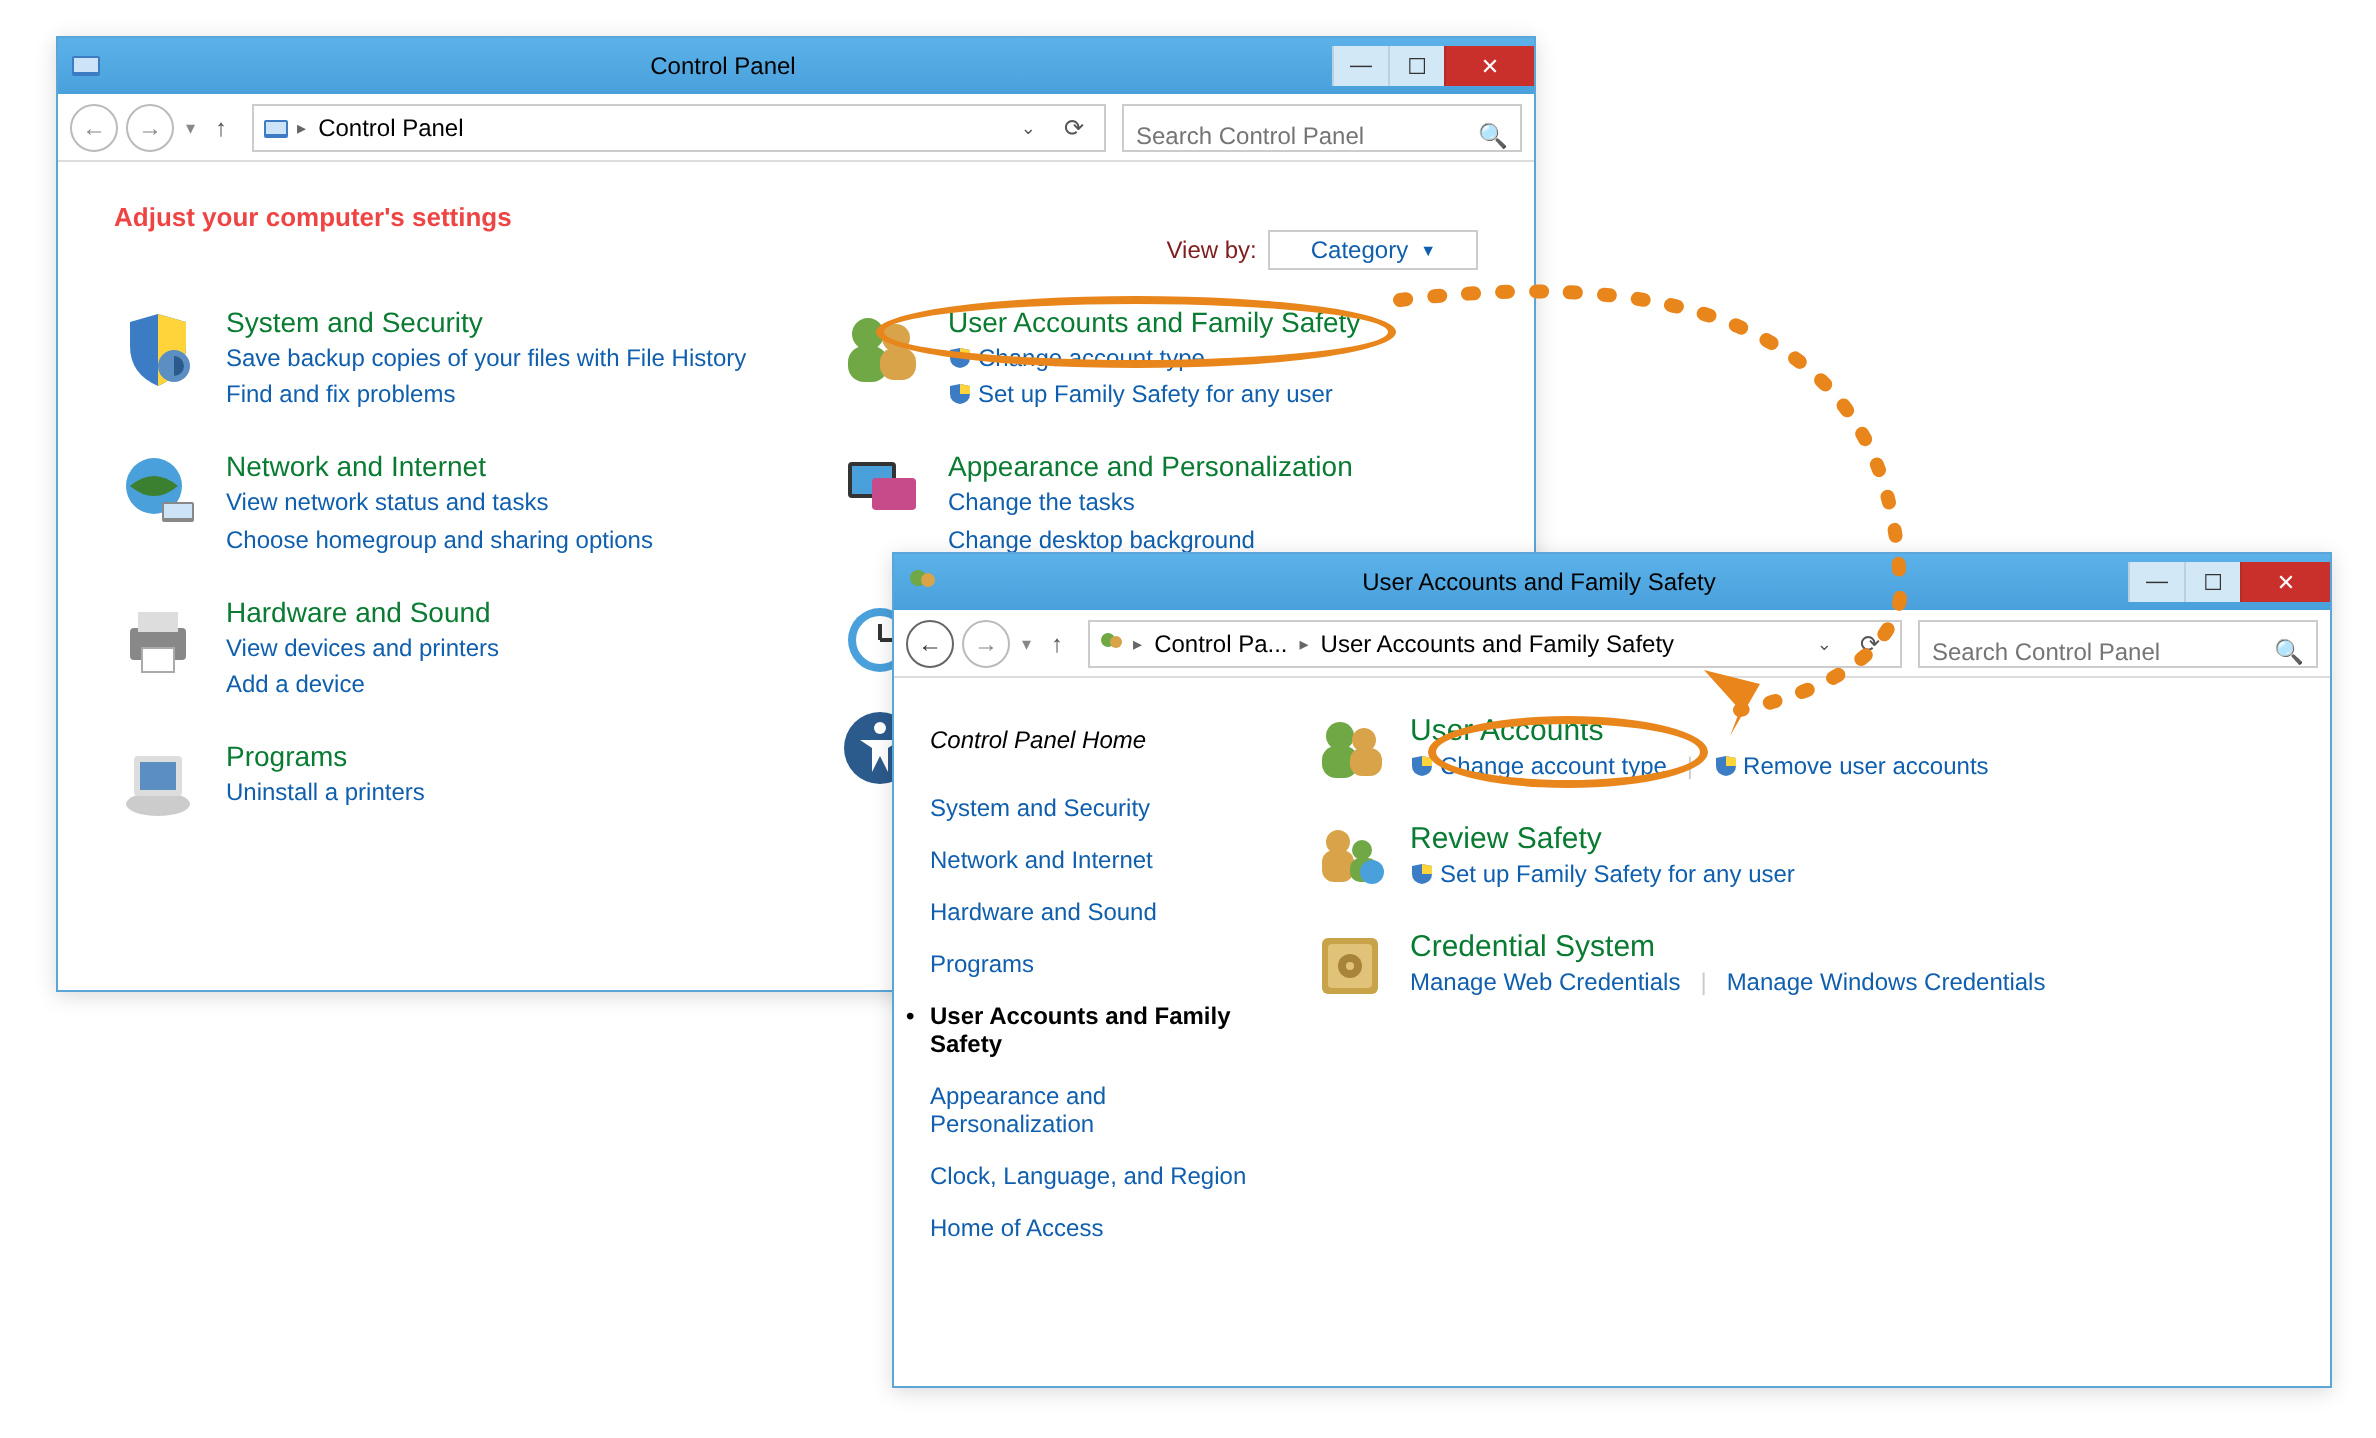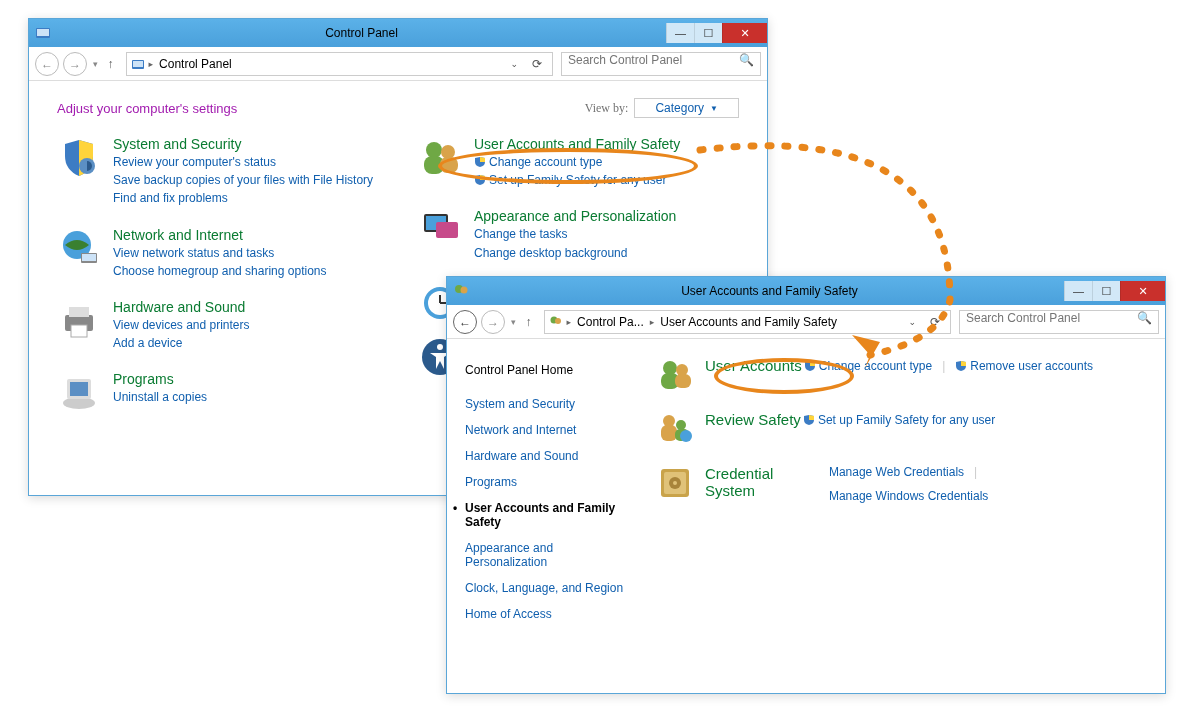--- a/index.html
+++ b/index.html
@@ -17,48 +17,48 @@
   .navbar { height: 34px; border-bottom: 1px solid #ddd; display:flex; align-items:center; padding:0 6px; gap:4px; background:#fff;}
   .nav-arrow { width:24px; height:24px; border:1px solid #bbb; border-radius:50%; display:flex;align-items:center;justify-content:center; color:#888;}
   .nav-arrow.enabled { border-color:#666; color:#333;}
   .nav-chevron {font-size:9px;color:#888;padding:0 2px;}
   .nav-up { padding:0 4px; color:#555;}
   .addressbar { flex:1; border:1px solid #ccc; height:24px; display:flex;align-items:center; padding:0 4px; gap:4px; margin:0 4px;}
   .crumb { color:#000; padding:0 2px;}
   .crumb-sep { color:#666; font-size:9px;}
   .addr-dropdown {margin-left:auto;color:#555;font-size:9px;padding:0 4px;}
   .refresh-btn { padding:0 6px; color:#555; }
-  .searchbox { width:200px; border:1px solid #ccc; height:24px; display:flex;align-items:flex-start; padding:0 6px; color:#888; justify-content:space-between;}
+  .searchbox { width:200px; border:1px solid #ccc; height:24px; display:flex;align-items:flex-end; padding:0 6px; color:#888; justify-content:space-between;}
   .searchbox input { border:none; outline:none; font-size:12px; width:160px; color:#333;}
   
   .content { padding: 20px 28px; }
-  .heading { color:#a21caf; font-size:13px; margin-bottom:12px;}
+  .heading { color:#ef4444; font-size:13px; margin-bottom:29px;font-weight:bold;}
   .viewby-row { display:flex; justify-content:flex-end; align-items:center; margin-top:-30px; margin-bottom:18px; gap:6px;}
-  .viewby-label {color:#737373;font-family:Liberation Serif, serif;}
+  .viewby-label {color:#7f1d1d;}
   .viewby-select { border:1px solid #ccc; padding:2px 20px; color:#105fae; display:flex;align-items:center;gap:6px;}
   
   .categories { display:flex; gap:40px;}
   .col { flex:1; display:flex; flex-direction:column; gap:20px;}
   .cat-item { display:flex; gap:12px; align-items:flex-start;}
   .cat-icon { width:44px; height:44px; flex-shrink:0; display:flex;align-items:center;justify-content:center;}
   .cat-body { display:flex; flex-direction:column; gap:2px;}
   .cat-title { color:#0a7b32; font-size:14px;}
   .cat-link { color:#105fae; font-size:12px; line-height:1.35;}
   .shield-badge { display:inline-block; width:12px;height:12px; margin-right:3px; vertical-align:-2px;}
   
   
   .content2 { display:flex; height:calc(100% - 62px);}
   .sidebar { width:190px; padding:18px 10px 10px 18px;}
   .sidebar-link { color:#105fae; padding:6px 0; display:block; font-size:12px;}
   .sidebar-link.current { color:#000; font-weight:bold; position:relative;}
   .sidebar-link.current::before { content:"•"; position:absolute; left:-12px;}
   .main2 { flex:1; padding:18px 20px;}
   .item2 { display:flex; gap:12px; align-items:flex-start; margin-bottom:18px;}
   .icon2 { width:36px; height:36px; flex-shrink:0; display:flex;align-items:center;justify-content:center;}
-  .item2-body { display:flex; flex-direction:row; gap:2px;}
+  .item2-body { display:flex; flex-direction:column; gap:2px;}
   .item2-title { color:#0a7b32; font-size:15px;}
   .sublink-row { display:flex; gap:10px; align-items:center; flex-wrap:wrap;}
   .sublink { color:#105fae; font-size:12px;}
   .divider { color:#ccc;}
   
   
   .annotation-ellipse { position:absolute; border:4px solid #e8861c; border-radius:50%; pointer-events:none;}
   .annotation-arrow { position:absolute; pointer-events:none;}
   
   svg { display:block; }
@@ -119,21 +119,20 @@
           <div class="cat-icon">
               <svg width="44" height="44">
                 <path d="M22 4 L36 8 L36 20 Q36 34 22 40 Q8 34 8 20 L8 8 Z" fill="#3c7cc4"></path>
                 <path d="M22 4 L36 8 L36 20 Q36 34 22 40 L22 4 Z" fill="#ffd43b"></path>
                 <circle cx="30" cy="30" r="8" fill="#5b8fc4"></circle>
                 <path d="M30 25 A5 5 0 0 1 30 35 Z" fill="#2b5a8c"></path>
               </svg>
             </div>
           <div class="cat-body">
             <a class="cat-title">System and Security</a>
-            <a class="cat-link">Review your computer's status</a>
             <a class="cat-link">Save backup copies of your files with File History</a>
             <a class="cat-link">Find and fix problems</a>
           </div>
         </div>
 
         <div class="cat-item">
           <div class="cat-icon">
               <svg width="44" height="44">
                 <circle cx="20" cy="18" r="14" fill="#4aa0db"></circle>
                 <path d="M8 18 Q20 8 32 18 Q20 28 8 18" fill="#3a8030"></path>
@@ -166,21 +165,21 @@
         <div class="cat-item">
           <div class="cat-icon">
               <svg width="44" height="44">
                 <ellipse cx="22" cy="32" rx="16" ry="6" fill="#ccc"></ellipse>
                 <rect x="10" y="8" width="24" height="20" fill="#ddd" rx="2"></rect>
                 <rect x="13" y="11" width="18" height="14" fill="#5b8fc4"></rect>
               </svg>
             </div>
           <div class="cat-body">
             <a class="cat-title">Programs</a>
-            <a class="cat-link">Uninstall a copies</a>
+            <a class="cat-link">Uninstall a printers</a>
           </div>
         </div>
       </div>
       <div class="col">
 
         <div class="cat-item">
           <div class="cat-icon">
               <svg width="44" height="44">
                 <circle cx="16" cy="14" r="8" fill="#6fa845"></circle>
                 <rect x="6" y="20" width="20" height="18" fill="#6fa845" rx="8"></rect>
@@ -275,21 +274,21 @@
       <span class="addr-dropdown">⌄</span>
       <span class="refresh-btn">⟳</span>
     </div>
     <div class="searchbox">
       <input placeholder="Search Control Panel" style="">
       <span>🔍</span>
     </div>
   </div>
   <div class="content2">
     <div class="sidebar">
-      <a class="sidebar-link" style="color:#000;margin-bottom:8px;">Control Panel Home</a>
+      <a class="sidebar-link" style="color:#000;margin-bottom:8px;font-style:italic;">Control Panel Home</a>
       <a class="sidebar-link">System and Security</a>
       <a class="sidebar-link">Network and Internet</a>
       <a class="sidebar-link">Hardware and Sound</a>
       <a class="sidebar-link">Programs</a>
       <a class="sidebar-link current">User Accounts and Family Safety</a>
       <a class="sidebar-link">Appearance and Personalization</a>
       <a class="sidebar-link">Clock, Language, and Region</a>
       <a class="sidebar-link">Home of Access</a>
     </div>
     <div class="main2">

